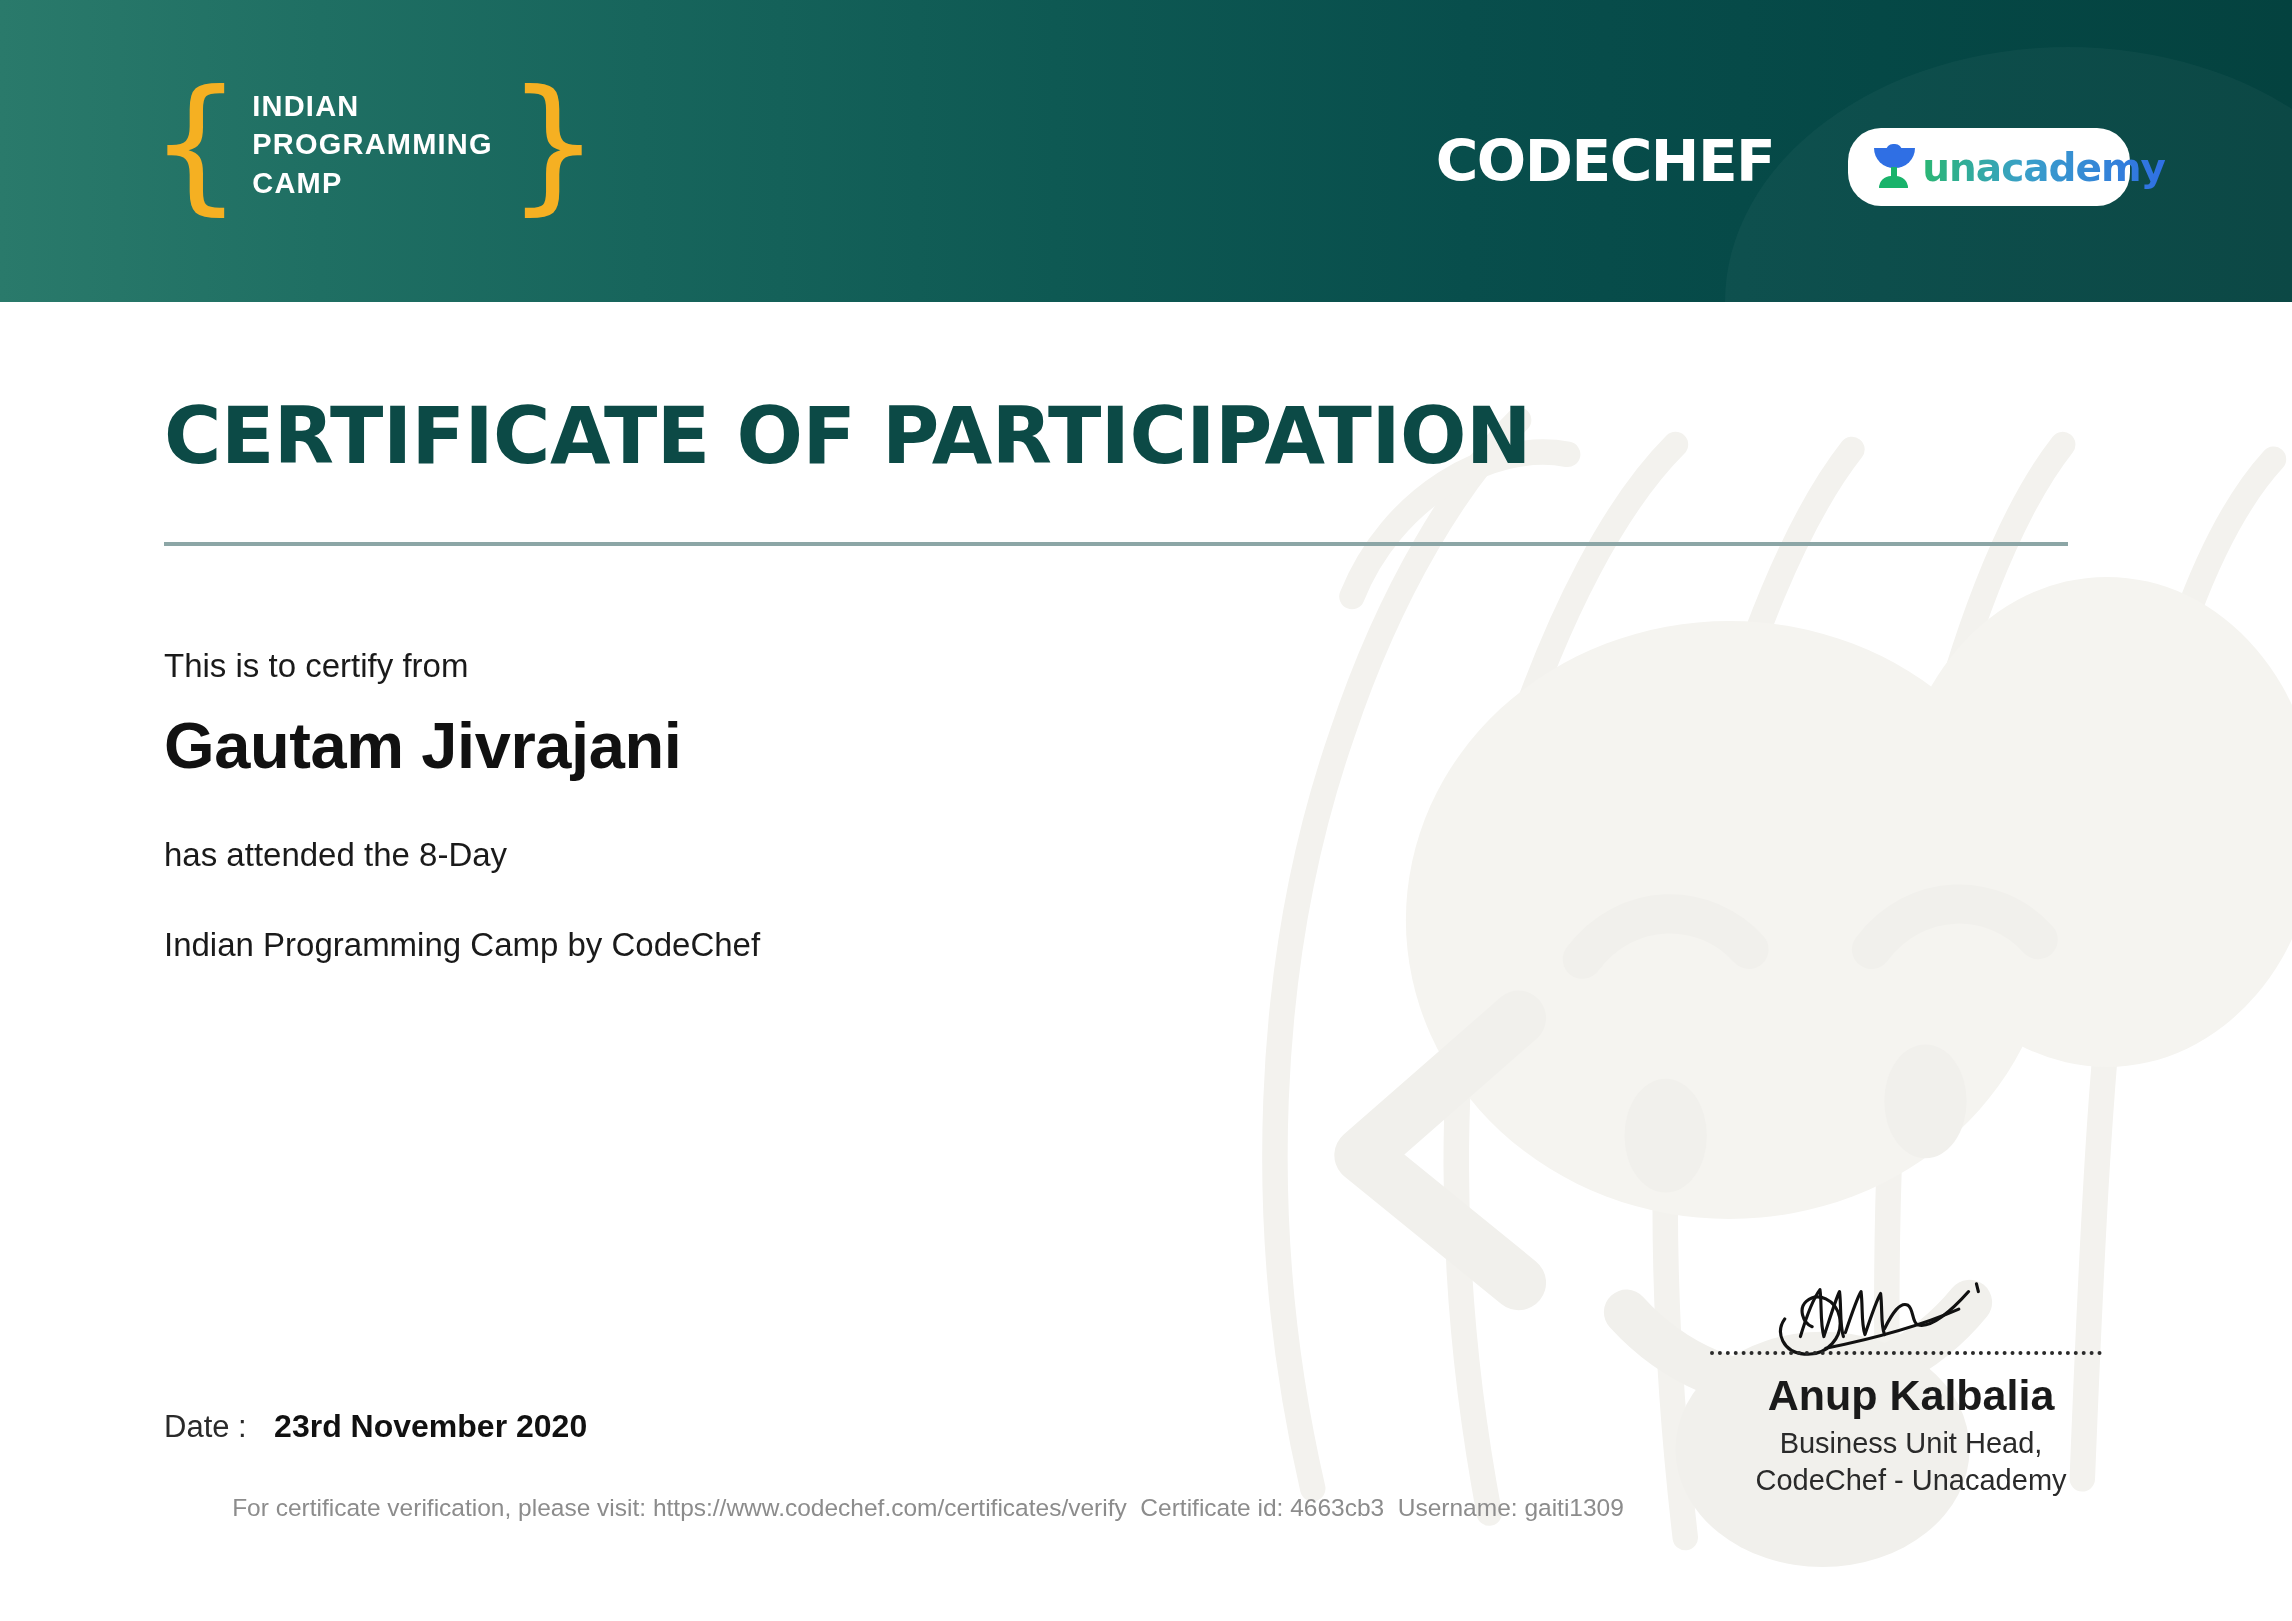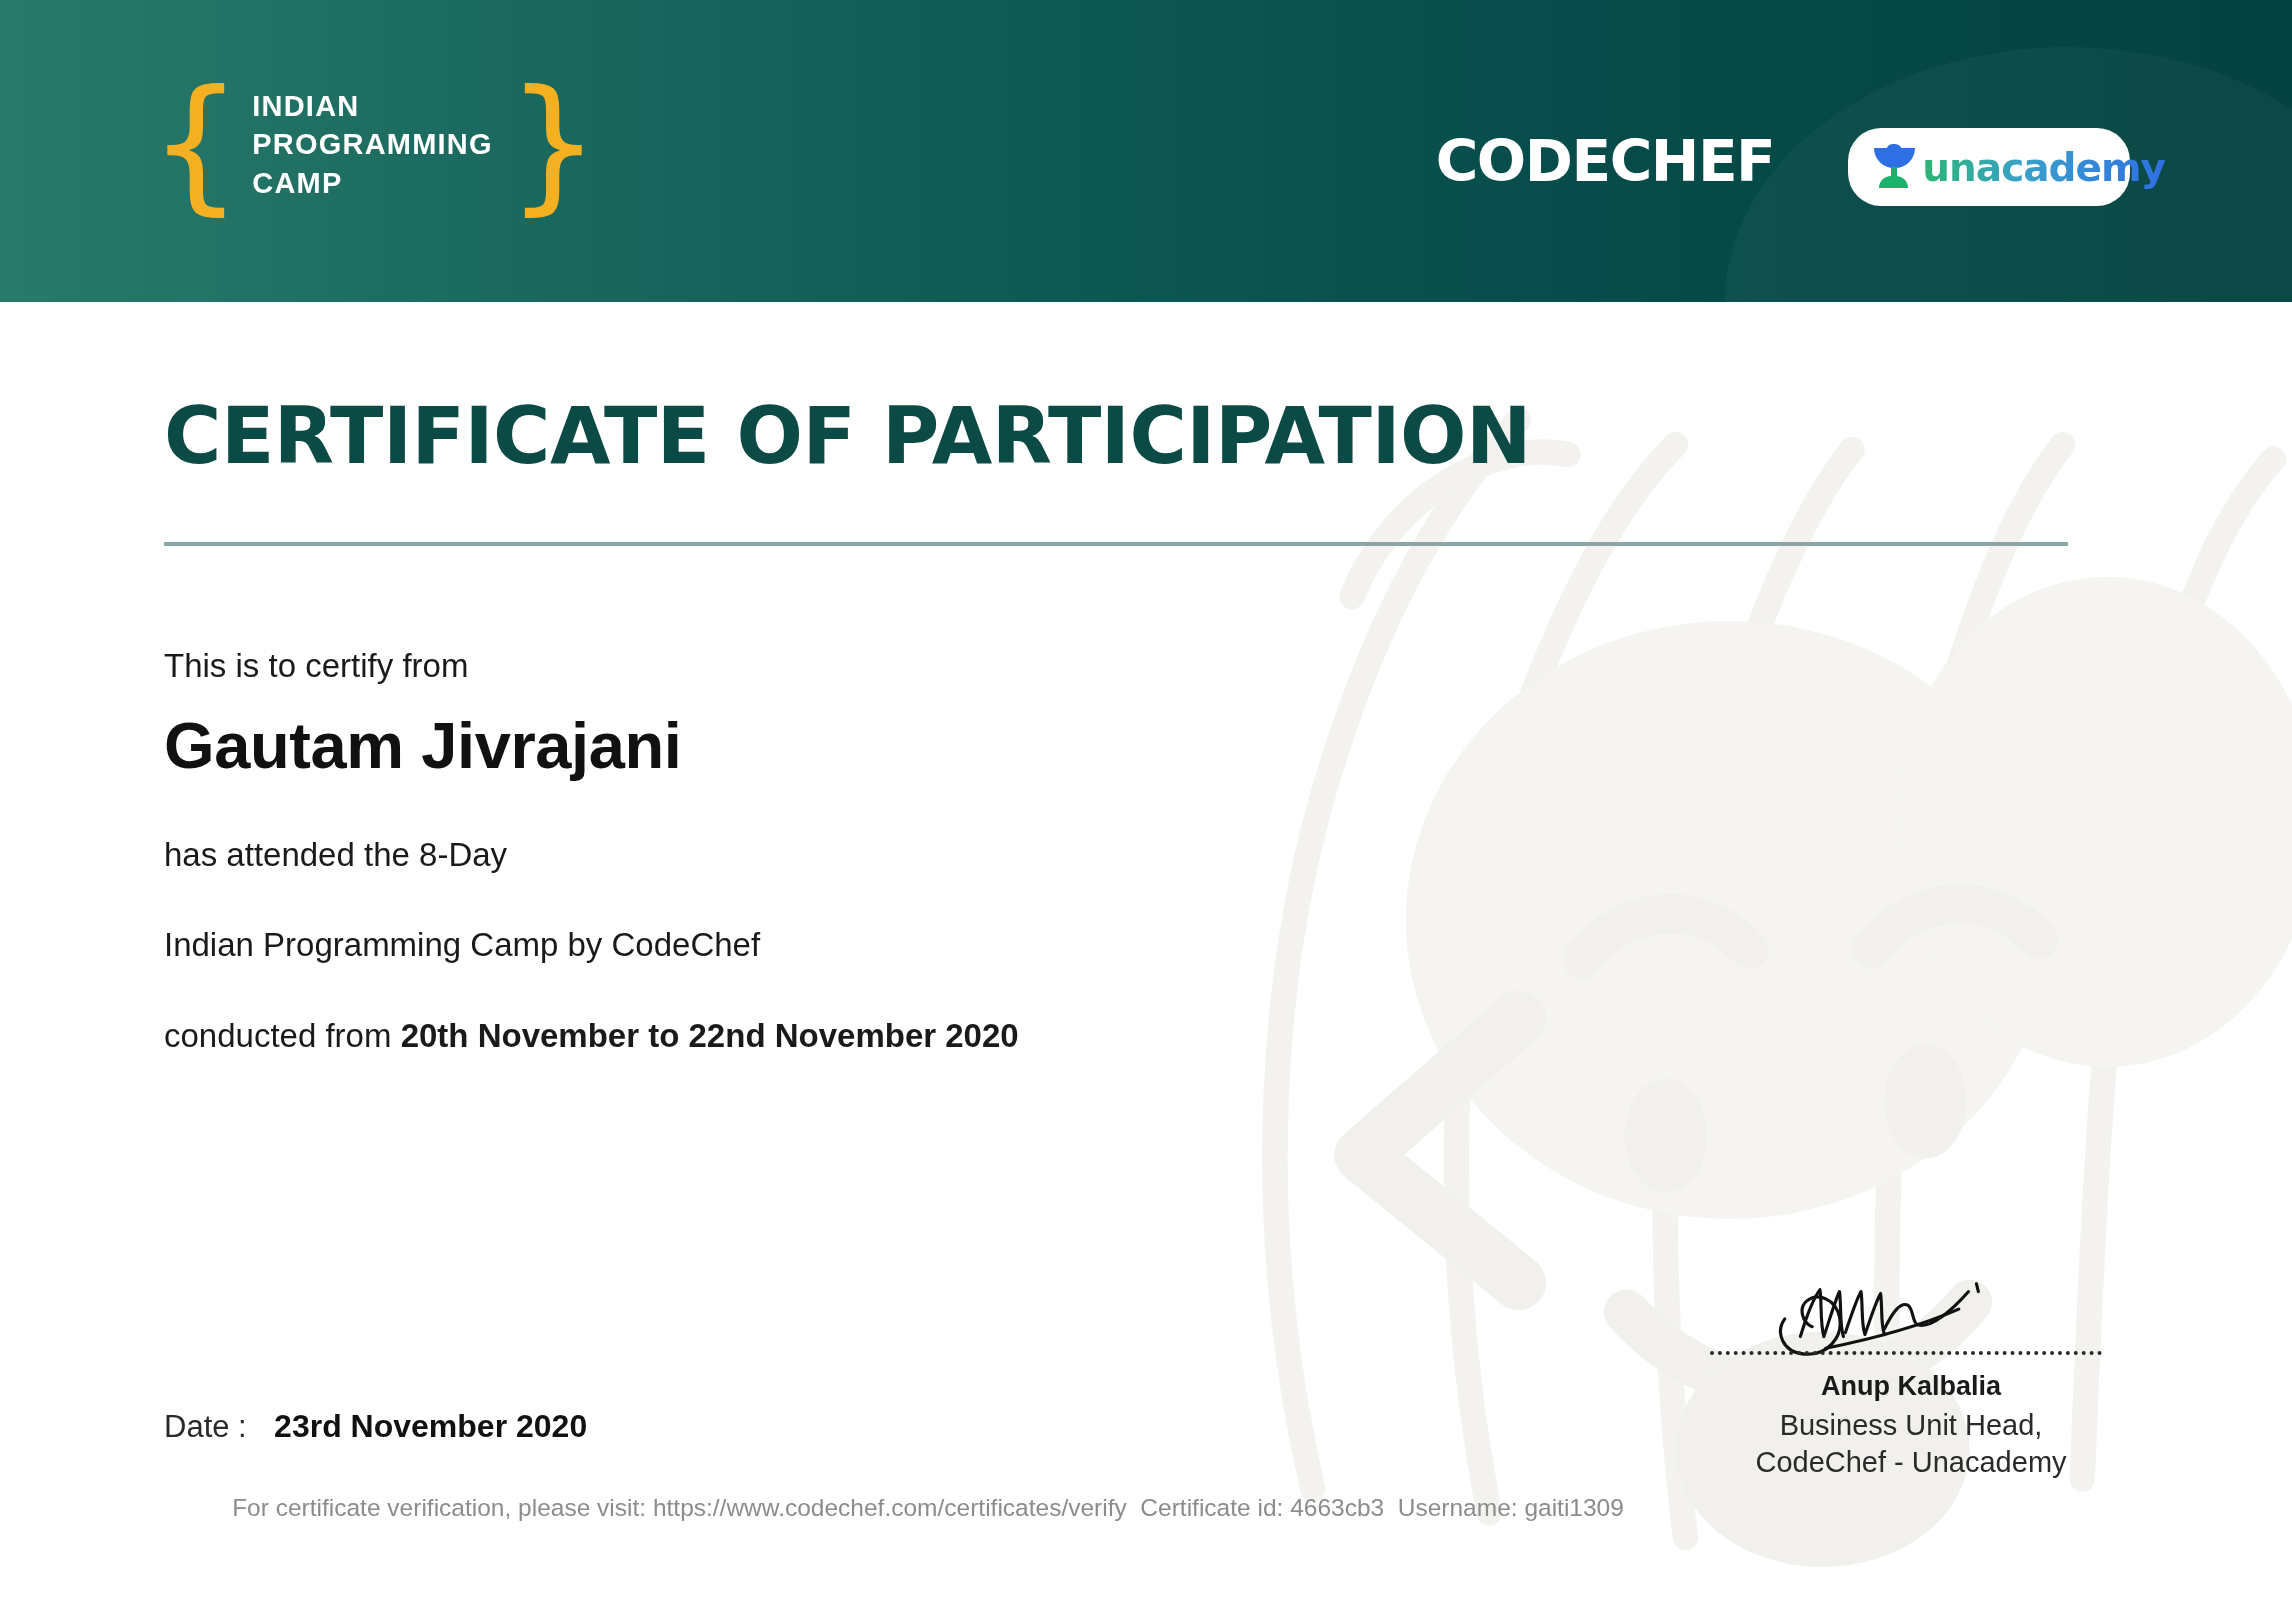--- a/index.html
+++ b/index.html
@@ -257,21 +257,21 @@
   }
   .sig-line {
     position: relative;
     margin-top: 61px;
     height: 5.9px;
     border-bottom: 4.9px dotted #2a2a2a;
     width: 392px;
   }
   .sig-name {
     margin-top: 15.7px;
-    font-size: 27px;
+    font-size: 43px;
     font-weight: bold;
     color: #1a1a1a;
   }
   .sig-role1 {
     margin-top: 7.8px;
     font-size: 29px;
     color: #2a2a2a;
   }
   .sig-role2 {
     margin-top: 3.9px;
@@ -347,21 +347,20 @@
     </svg>
   </div>
 
   <div class="cert-title">CERTIFICATE OF PARTICIPATION</div>
   <div class="divider"></div>
 
   <div class="line-certify">This is to certify from</div>
   <div class="recipient-name">Gautam Jivrajani</div>
   <div class="line-attended">has attended the 8-Day</div>
   <div class="line-event">Indian Programming Camp by CodeChef</div>
-  <div class="line-conducted"><span>conducted from </span><b>20th November to 22nd November 2020</b></div>
 
   <div class="date-row">
     <span class="date-label">Date :</span>
     <span class="date-value">23rd November 2020</span>
   </div>
 
   <div class="sig-block">
     <svg class="sig-scribble" viewBox="0 0 240 90" xmlns="http://www.w3.org/2000/svg">
       <g fill="none" stroke="#111111" stroke-width="3.2" stroke-linecap="round" stroke-linejoin="round">
         <path d="M18 48 C 8 62, 16 82, 38 84 C 62 86, 78 66, 74 46 C 70 28, 52 20, 40 30 C 32 37, 36 52, 46 56"></path>

